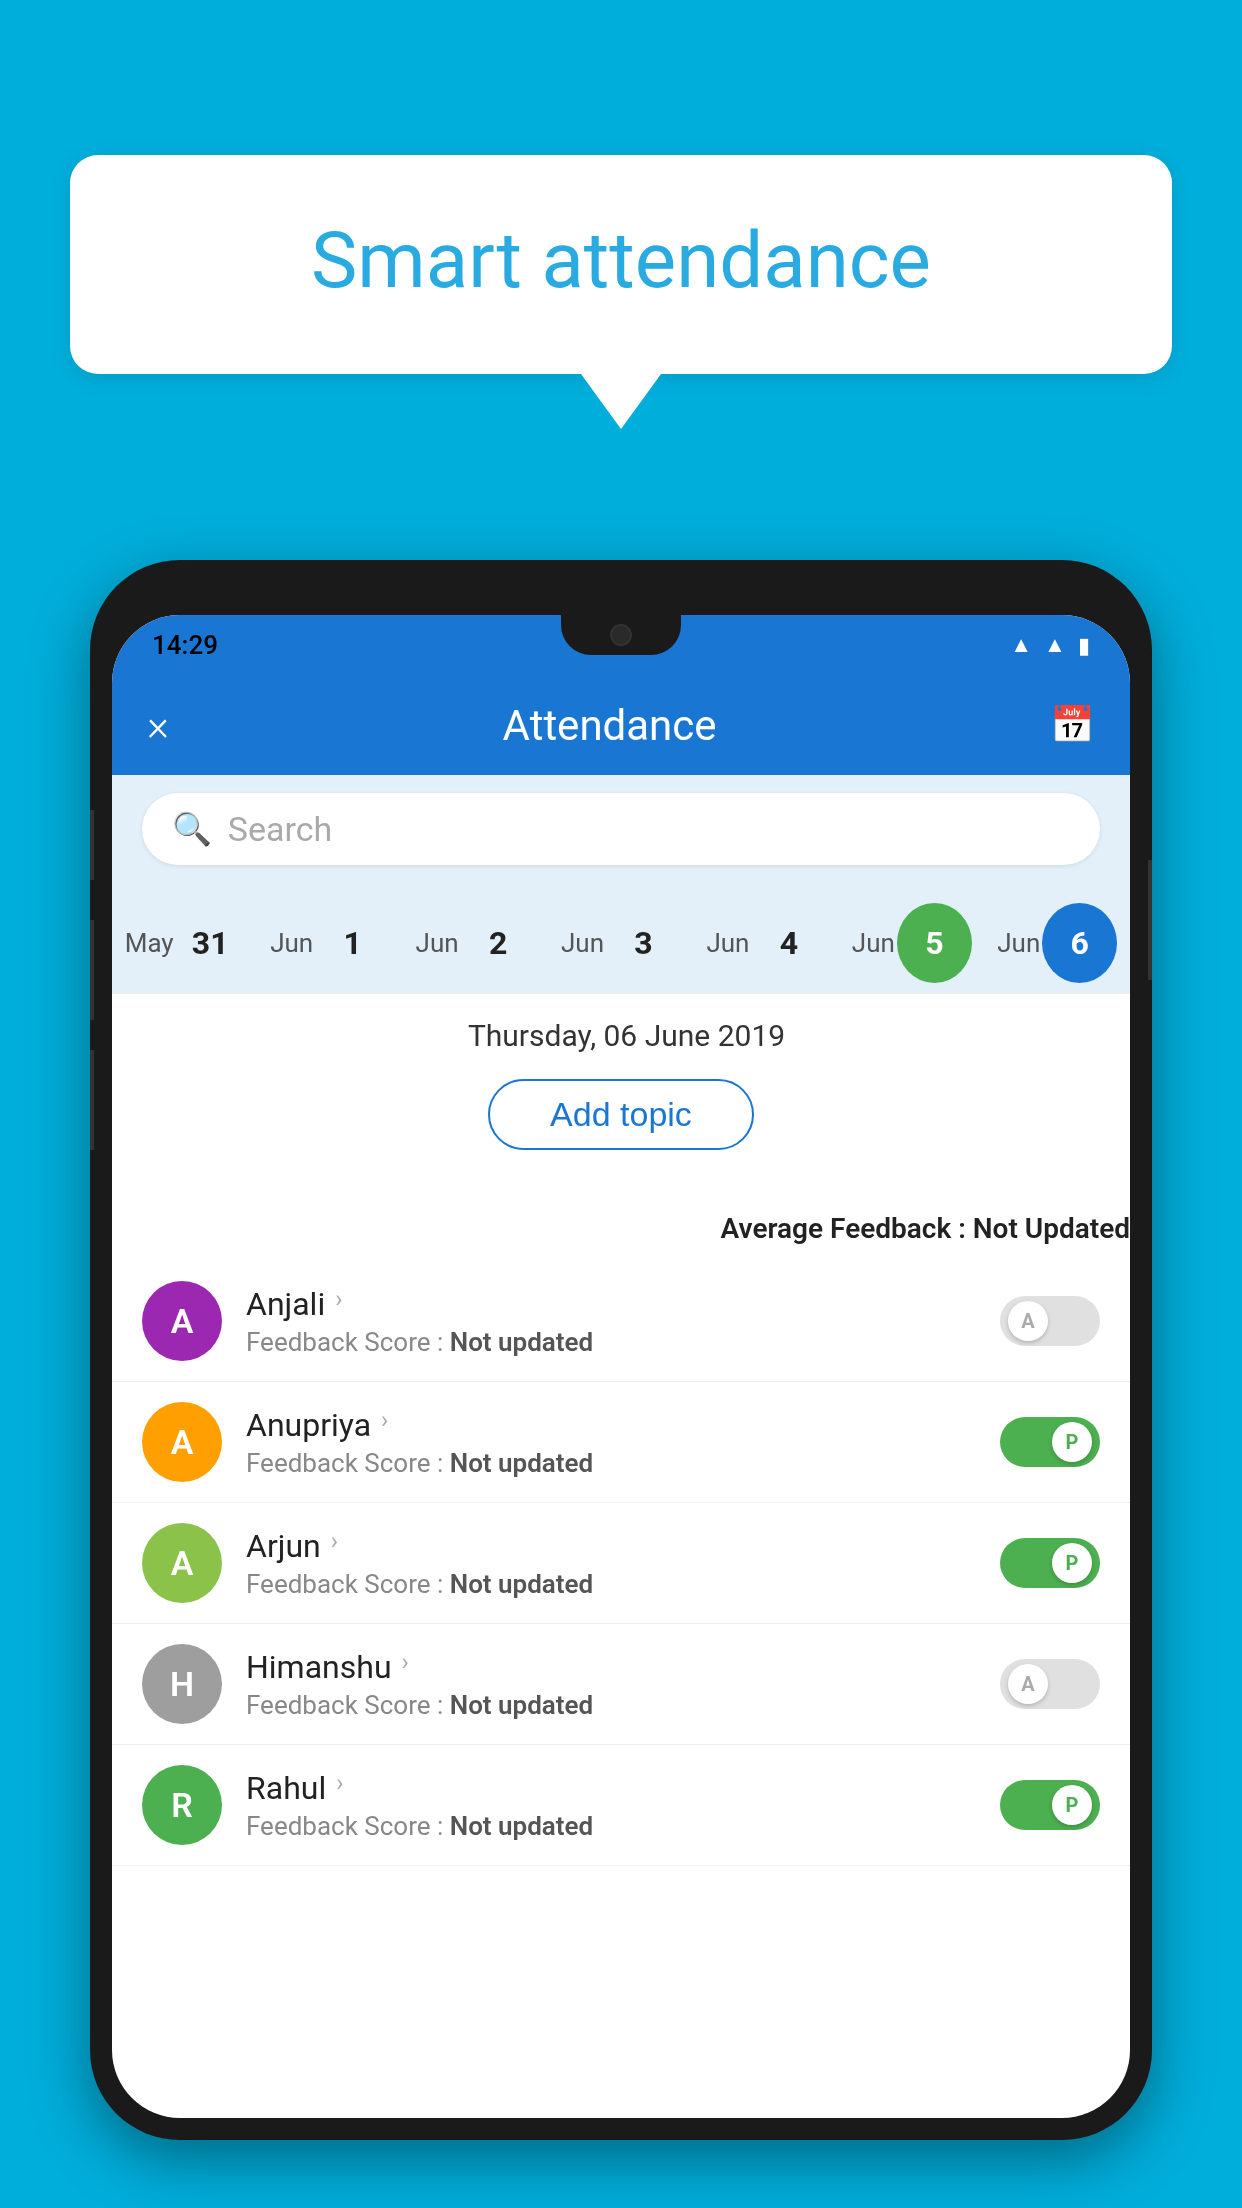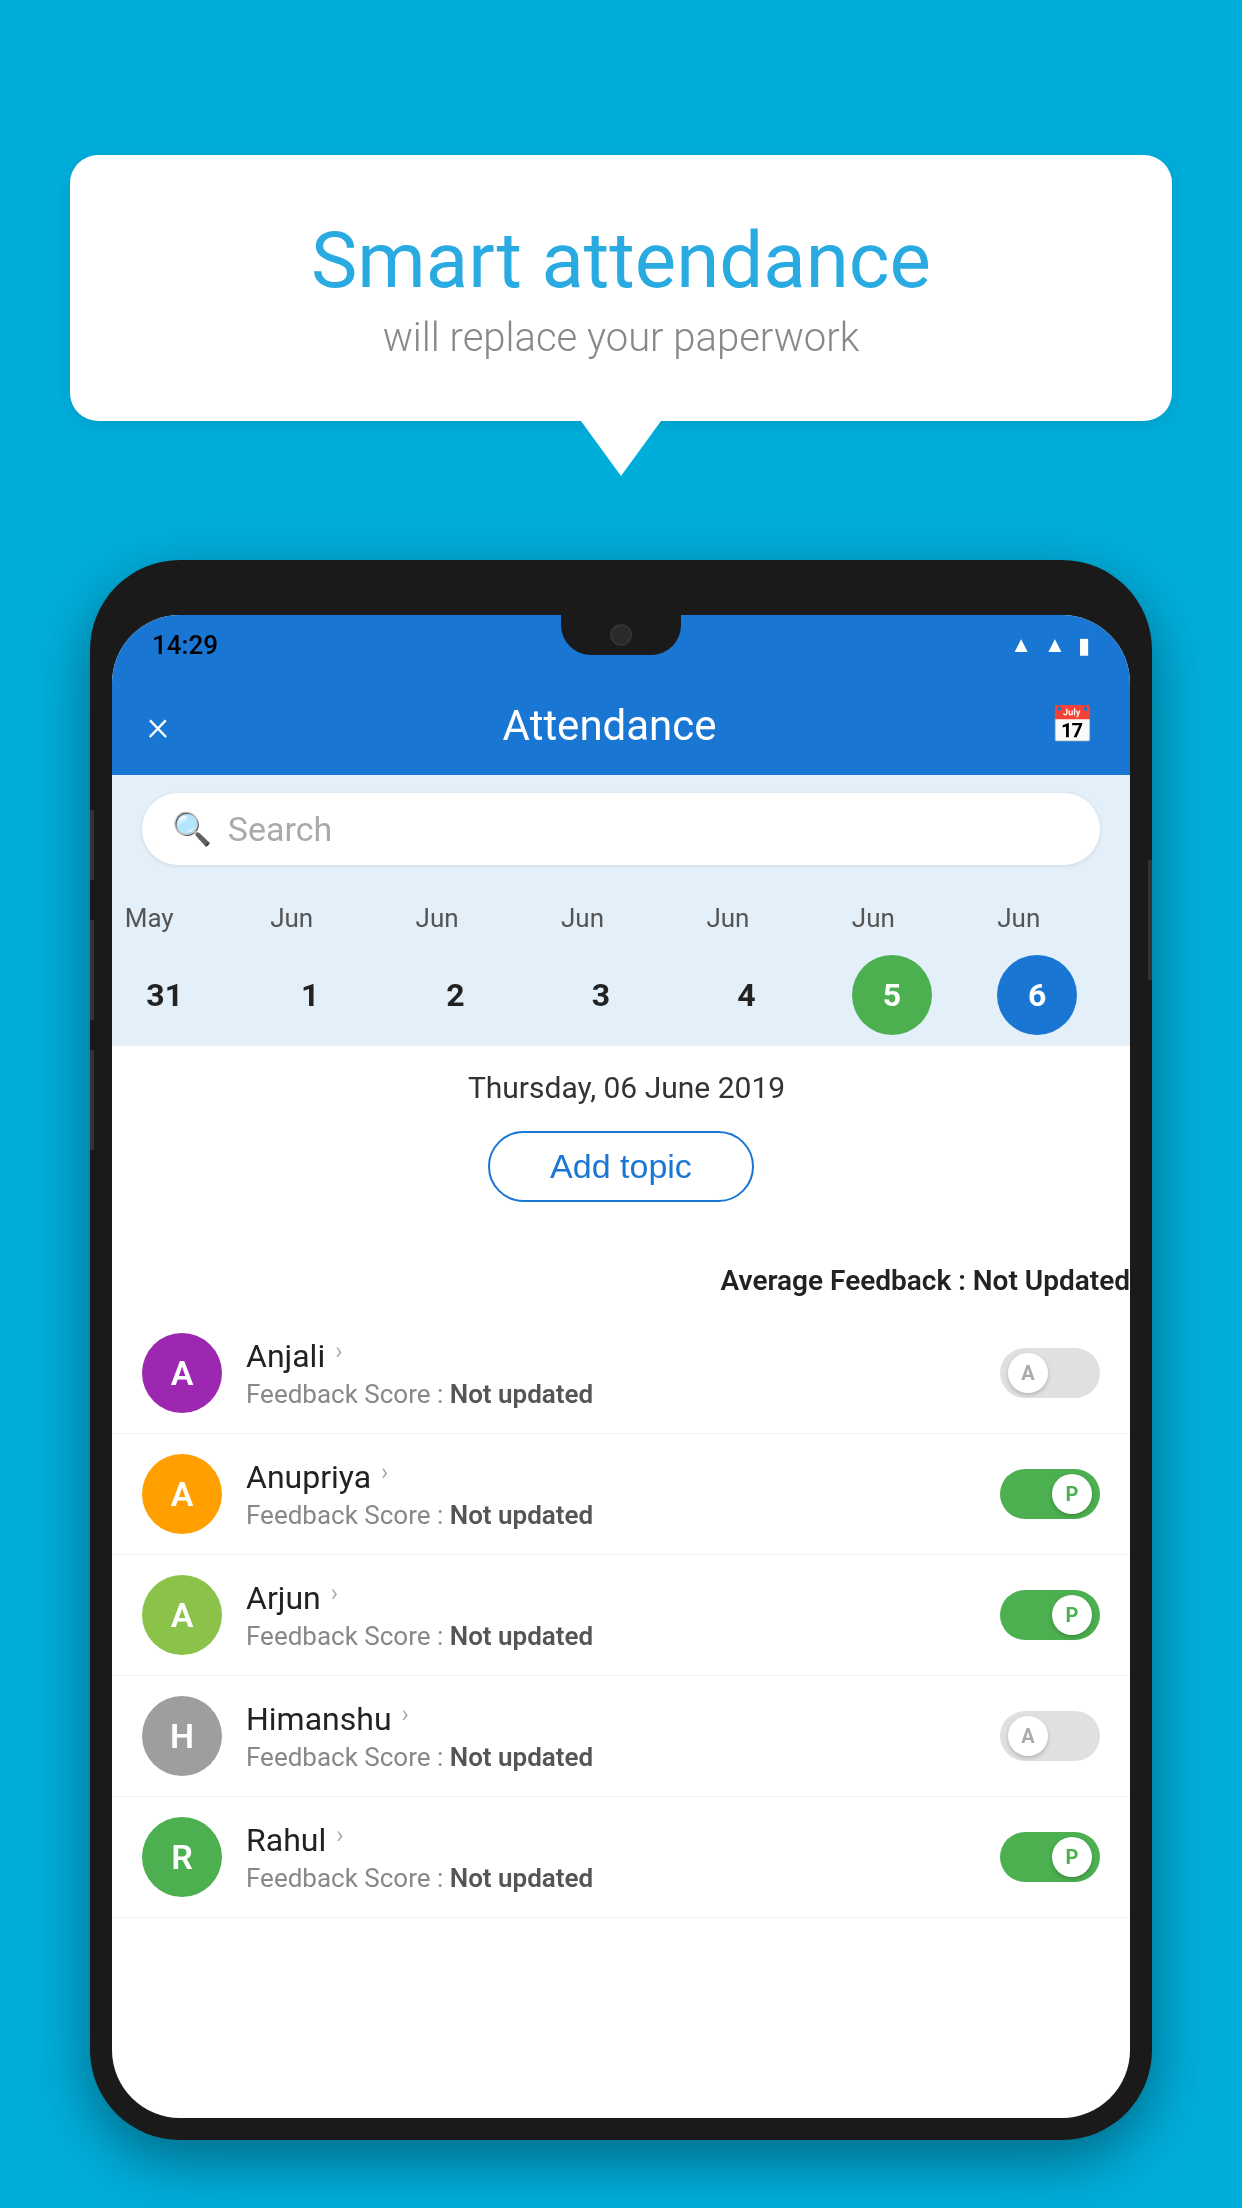--- a/index.html
+++ b/index.html
@@ -168,22 +168,23 @@
     .calendar-strip {
       background: white;
       padding: 20px 0 10px;
       display: flex;
       justify-content: space-around;
       border-bottom: 1px solid #eee;
     }
 
     .cal-day {
       display: flex;
-      flex-direction: column;
-      gap: 22px;
+      flex-direction: row;
+      align-items: center;
+      gap: 2px;
       width: 120px;
     }
 
     .cal-month {
       font-size: 26px;
       color: #555;
     }
 
     .cal-num {
       width: 80px;
@@ -418,21 +419,20 @@
     .cal-strip-bg {
       background: #E3F0FA;
     }
   </style>
 </head>
 <body>
 
 <div class="speech-bubble-container">
   <div class="speech-bubble">
     <h1>Smart attendance</h1>
-    <p>will replace your paperwork</p>
   </div>
   <div class="speech-bubble-tail"></div>
 </div>
 
 <div class="phone-container">
   <div class="phone">
 
     <div class="notch">
       <div class="notch-camera"></div>
     </div>

